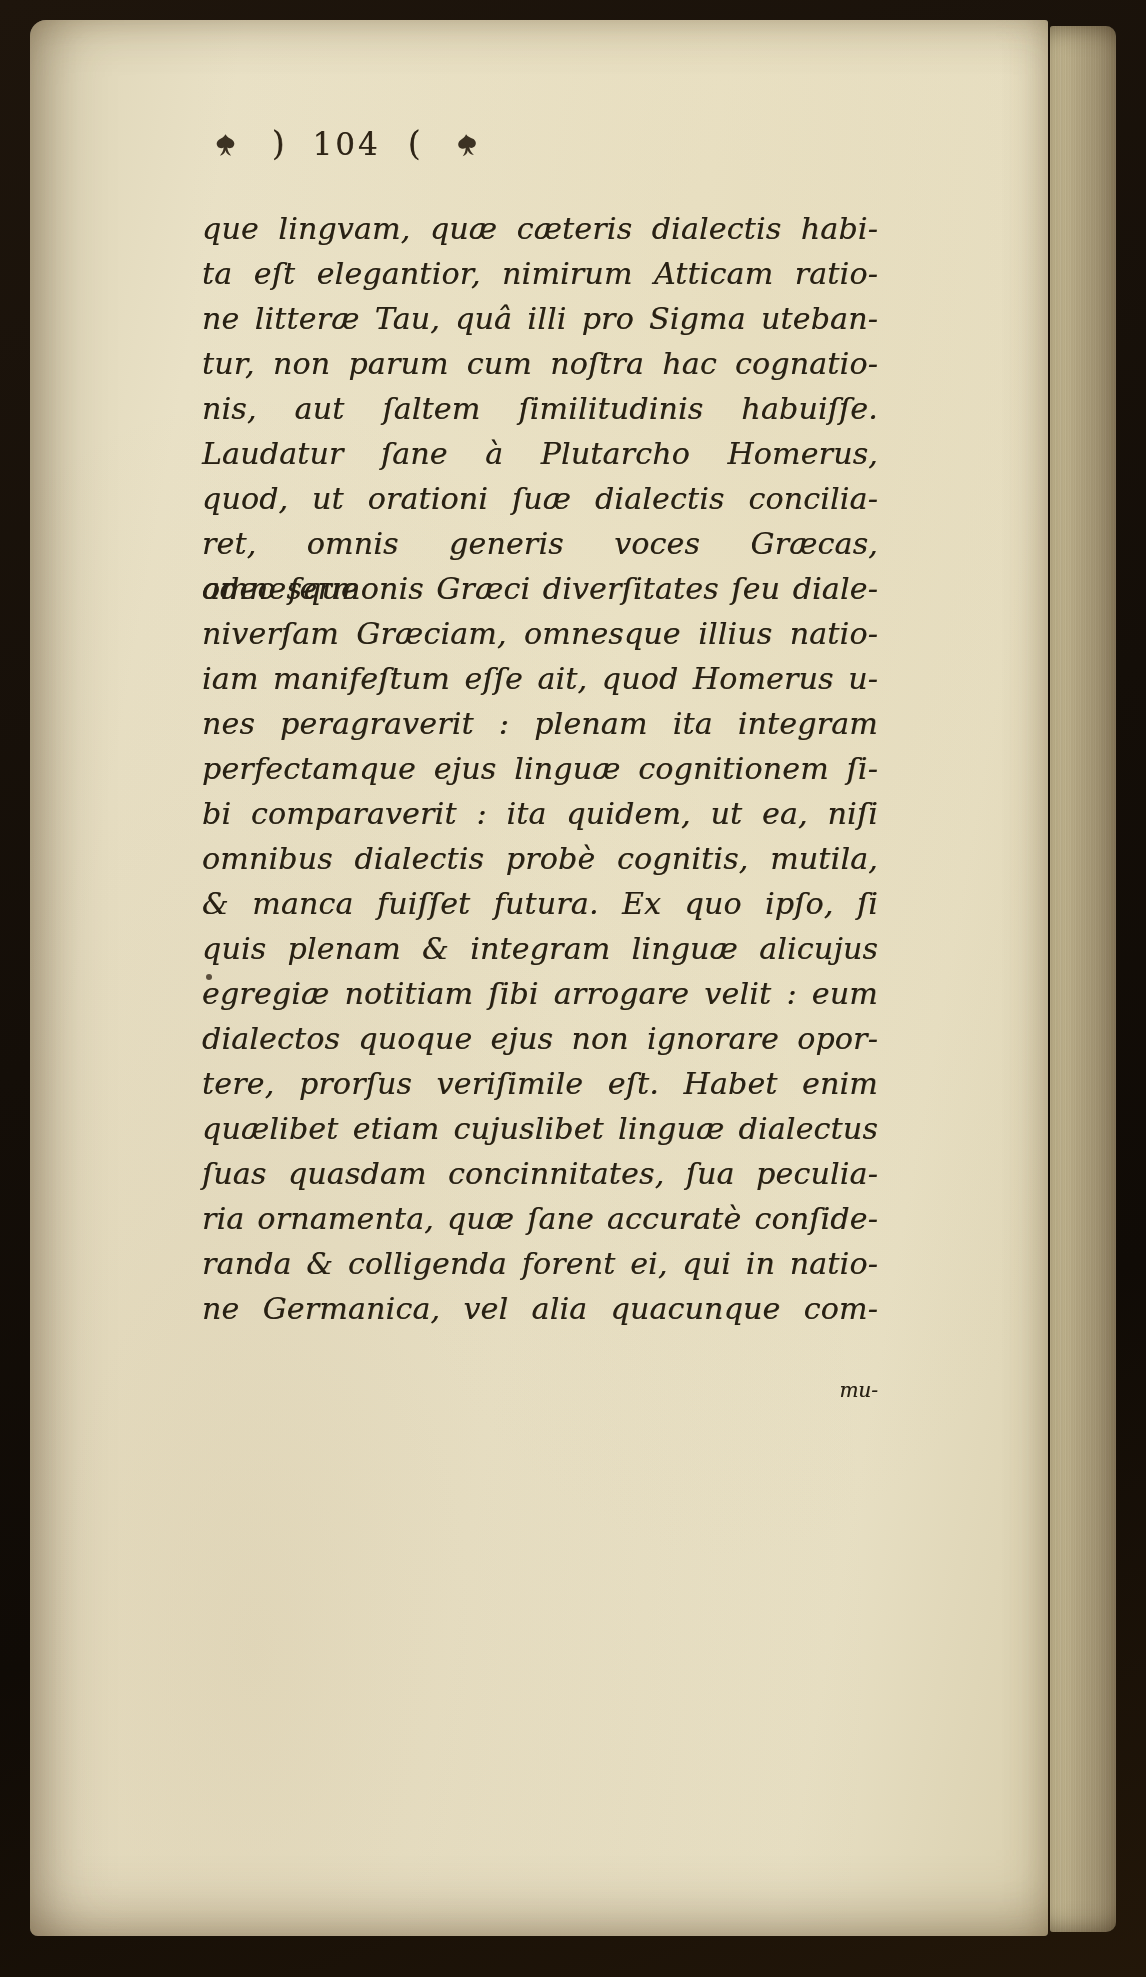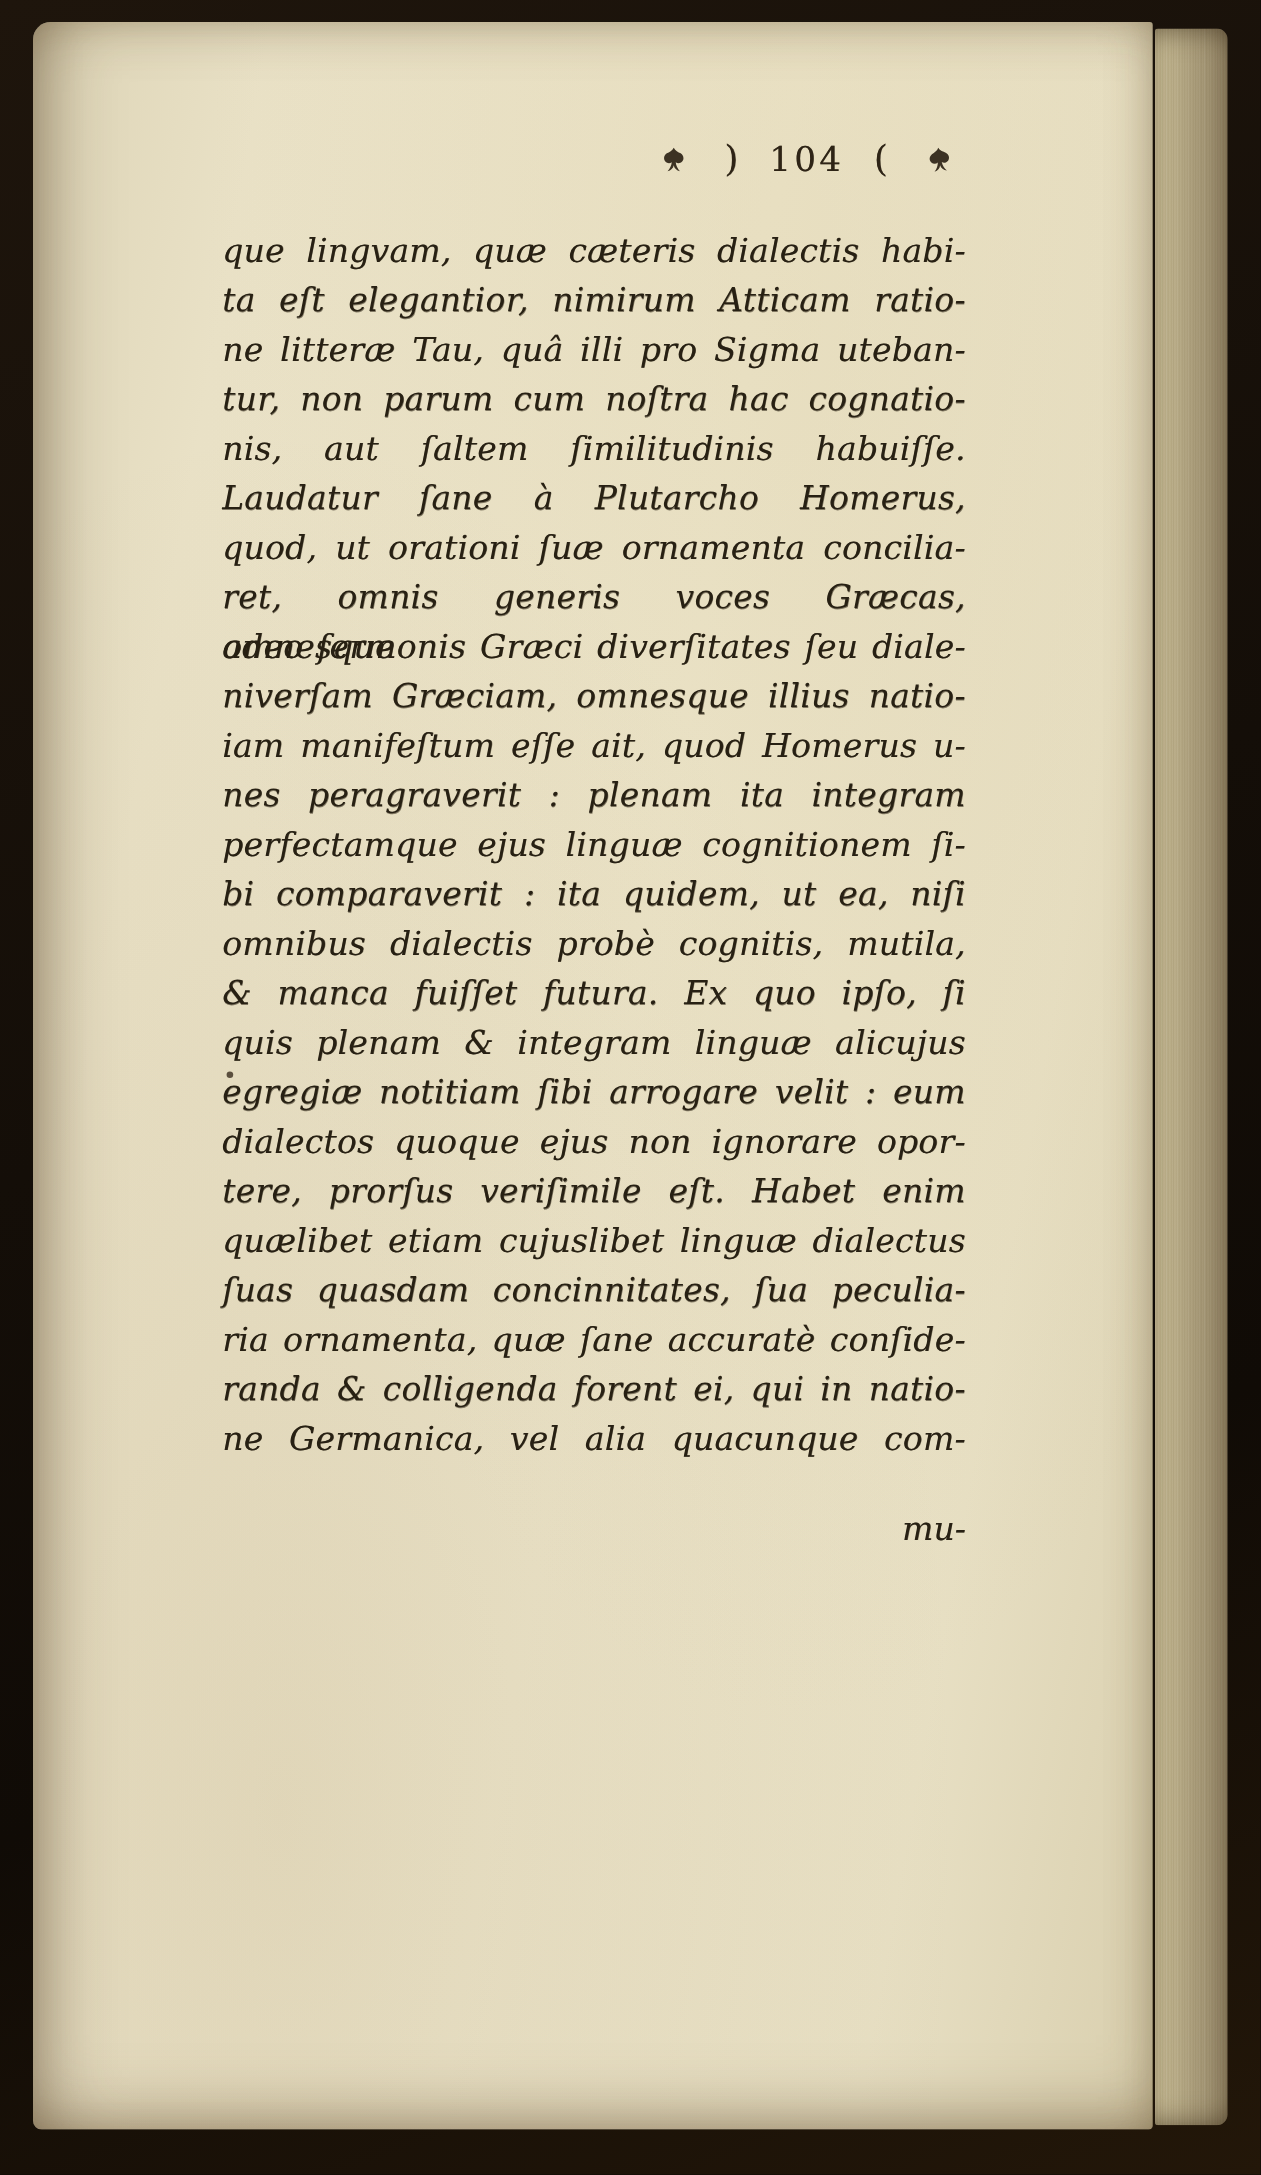--- a/index.html
+++ b/index.html
@@ -46,21 +46,21 @@
       repeating-linear-gradient(to right, #d8cea9 0px, #c7bb93 2px, #d3c8a1 3px, #cabe96 5px);
     box-shadow: inset 0 14px 24px -12px rgba(50,34,16,0.55), inset 0 -14px 24px -12px rgba(50,34,16,0.55);
   }
 
   
   .header {
     position: absolute;
     top: 104px;
     left: 172px;
     width: 676px;
-    text-align: right;
+    text-align: left;
     font-size: 31px;
     color: #2e2416;
     letter-spacing: 1px;
     text-shadow: 0.3px 0.3px 0.6px rgba(46,36,22,0.55);
   }
   .header .orn {
     display: inline-block;
     vertical-align: -4px;
     margin: 0 10px;
     opacity: 0.92;
@@ -101,21 +101,21 @@
   }
 
   .catchword {
     position: absolute;
     top: 1348px;
     left: 172px;
     width: 676px;
     height: 45px;
     line-height: 45px;
     text-align: right;
-    font-size: 30px;
+    font-size: 20px;
     font-style: italic;
     color: #272013;
     text-shadow: 0.35px 0.35px 0.55px rgba(42,32,19,0.55);
   }
 
   .speck {
     position: absolute;
     left: 176px;
     top: 954px;
     width: 6px;
@@ -143,21 +143,21 @@
           </svg></span>
     </div>
 
     <div class="textblock">
         <div class="line">que lingvam, quæ cæteris dialectis habi-</div>
         <div class="line">ta eſt elegantior, nimirum Atticam ratio-</div>
         <div class="line">ne litteræ Tau, quâ illi pro Sigma uteban-</div>
         <div class="line">tur, non parum cum noſtra hac cognatio-</div>
         <div class="line">nis, aut ſaltem ſimilitudinis habuiſſe.</div>
         <div class="line">Laudatur ſane à Plutarcho Homerus,</div>
-        <div class="line">quod, ut orationi ſuæ ornamenta concilia-</div>
+        <div class="line">quod, ut orationi ſuæ dialectis concilia-</div>
         <div class="line">ret, omnis generis voces Græcas, omnesque</div>
         <div class="line">adeo ſermonis Græci diverſitates ſeu diale-</div>
         <div class="line">niverſam Græciam, omnesque illius natio-</div>
         <div class="line">iam manifeſtum eſſe ait, quod Homerus u-</div>
         <div class="line">nes peragraverit : plenam ita integram</div>
         <div class="line">perfectamque ejus linguæ cognitionem ſi-</div>
         <div class="line">bi comparaverit : ita quidem, ut ea, niſi</div>
         <div class="line">omnibus dialectis probè cognitis, mutila,</div>
         <div class="line">&amp; manca fuiſſet futura. Ex quo ipſo, ſi</div>
         <div class="line">quis plenam &amp; integram linguæ alicujus</div>

